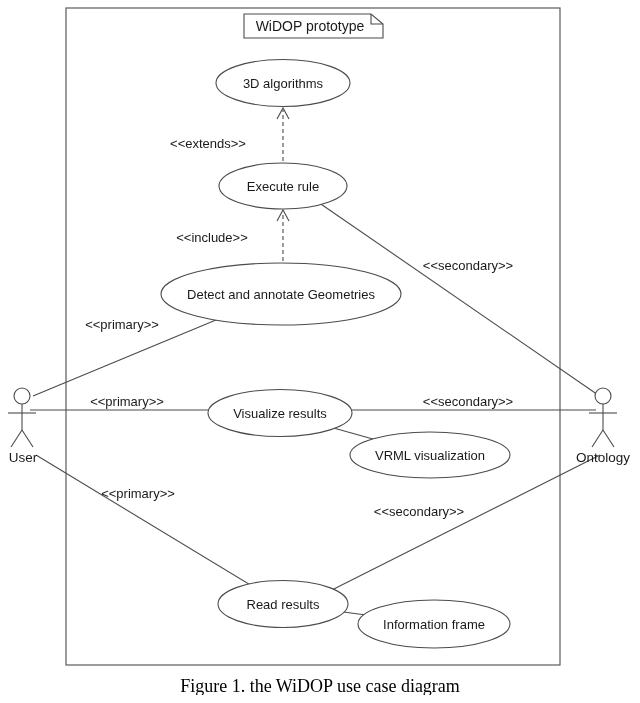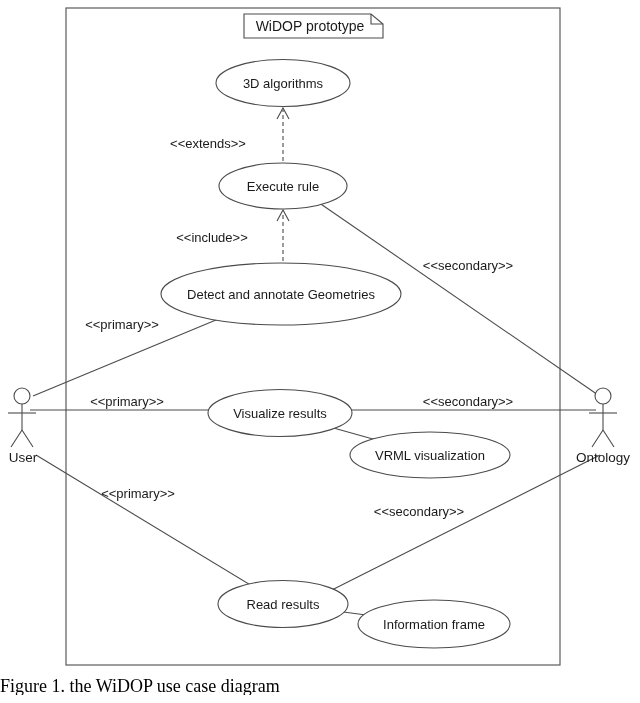--- a/index.html
+++ b/index.html
@@ -38,21 +38,21 @@
   }
   .dashed { stroke-dasharray: 4 3; }
   .note-text { font-size: 14px; }
   .actor-label { font-size: 13.5px; }
   .stereo { font-size: 13px; }
   .caption {
     position: absolute;
     left: 0;
     right: 0;
     top: 676px;
-    text-align: left;
+    text-align: center;
     font-family: "Liberation Serif", serif;
     font-size: 18px;
     color: #000000;
   }
 </style>
 </head>
 <body>
 
 <div class="page">
 

